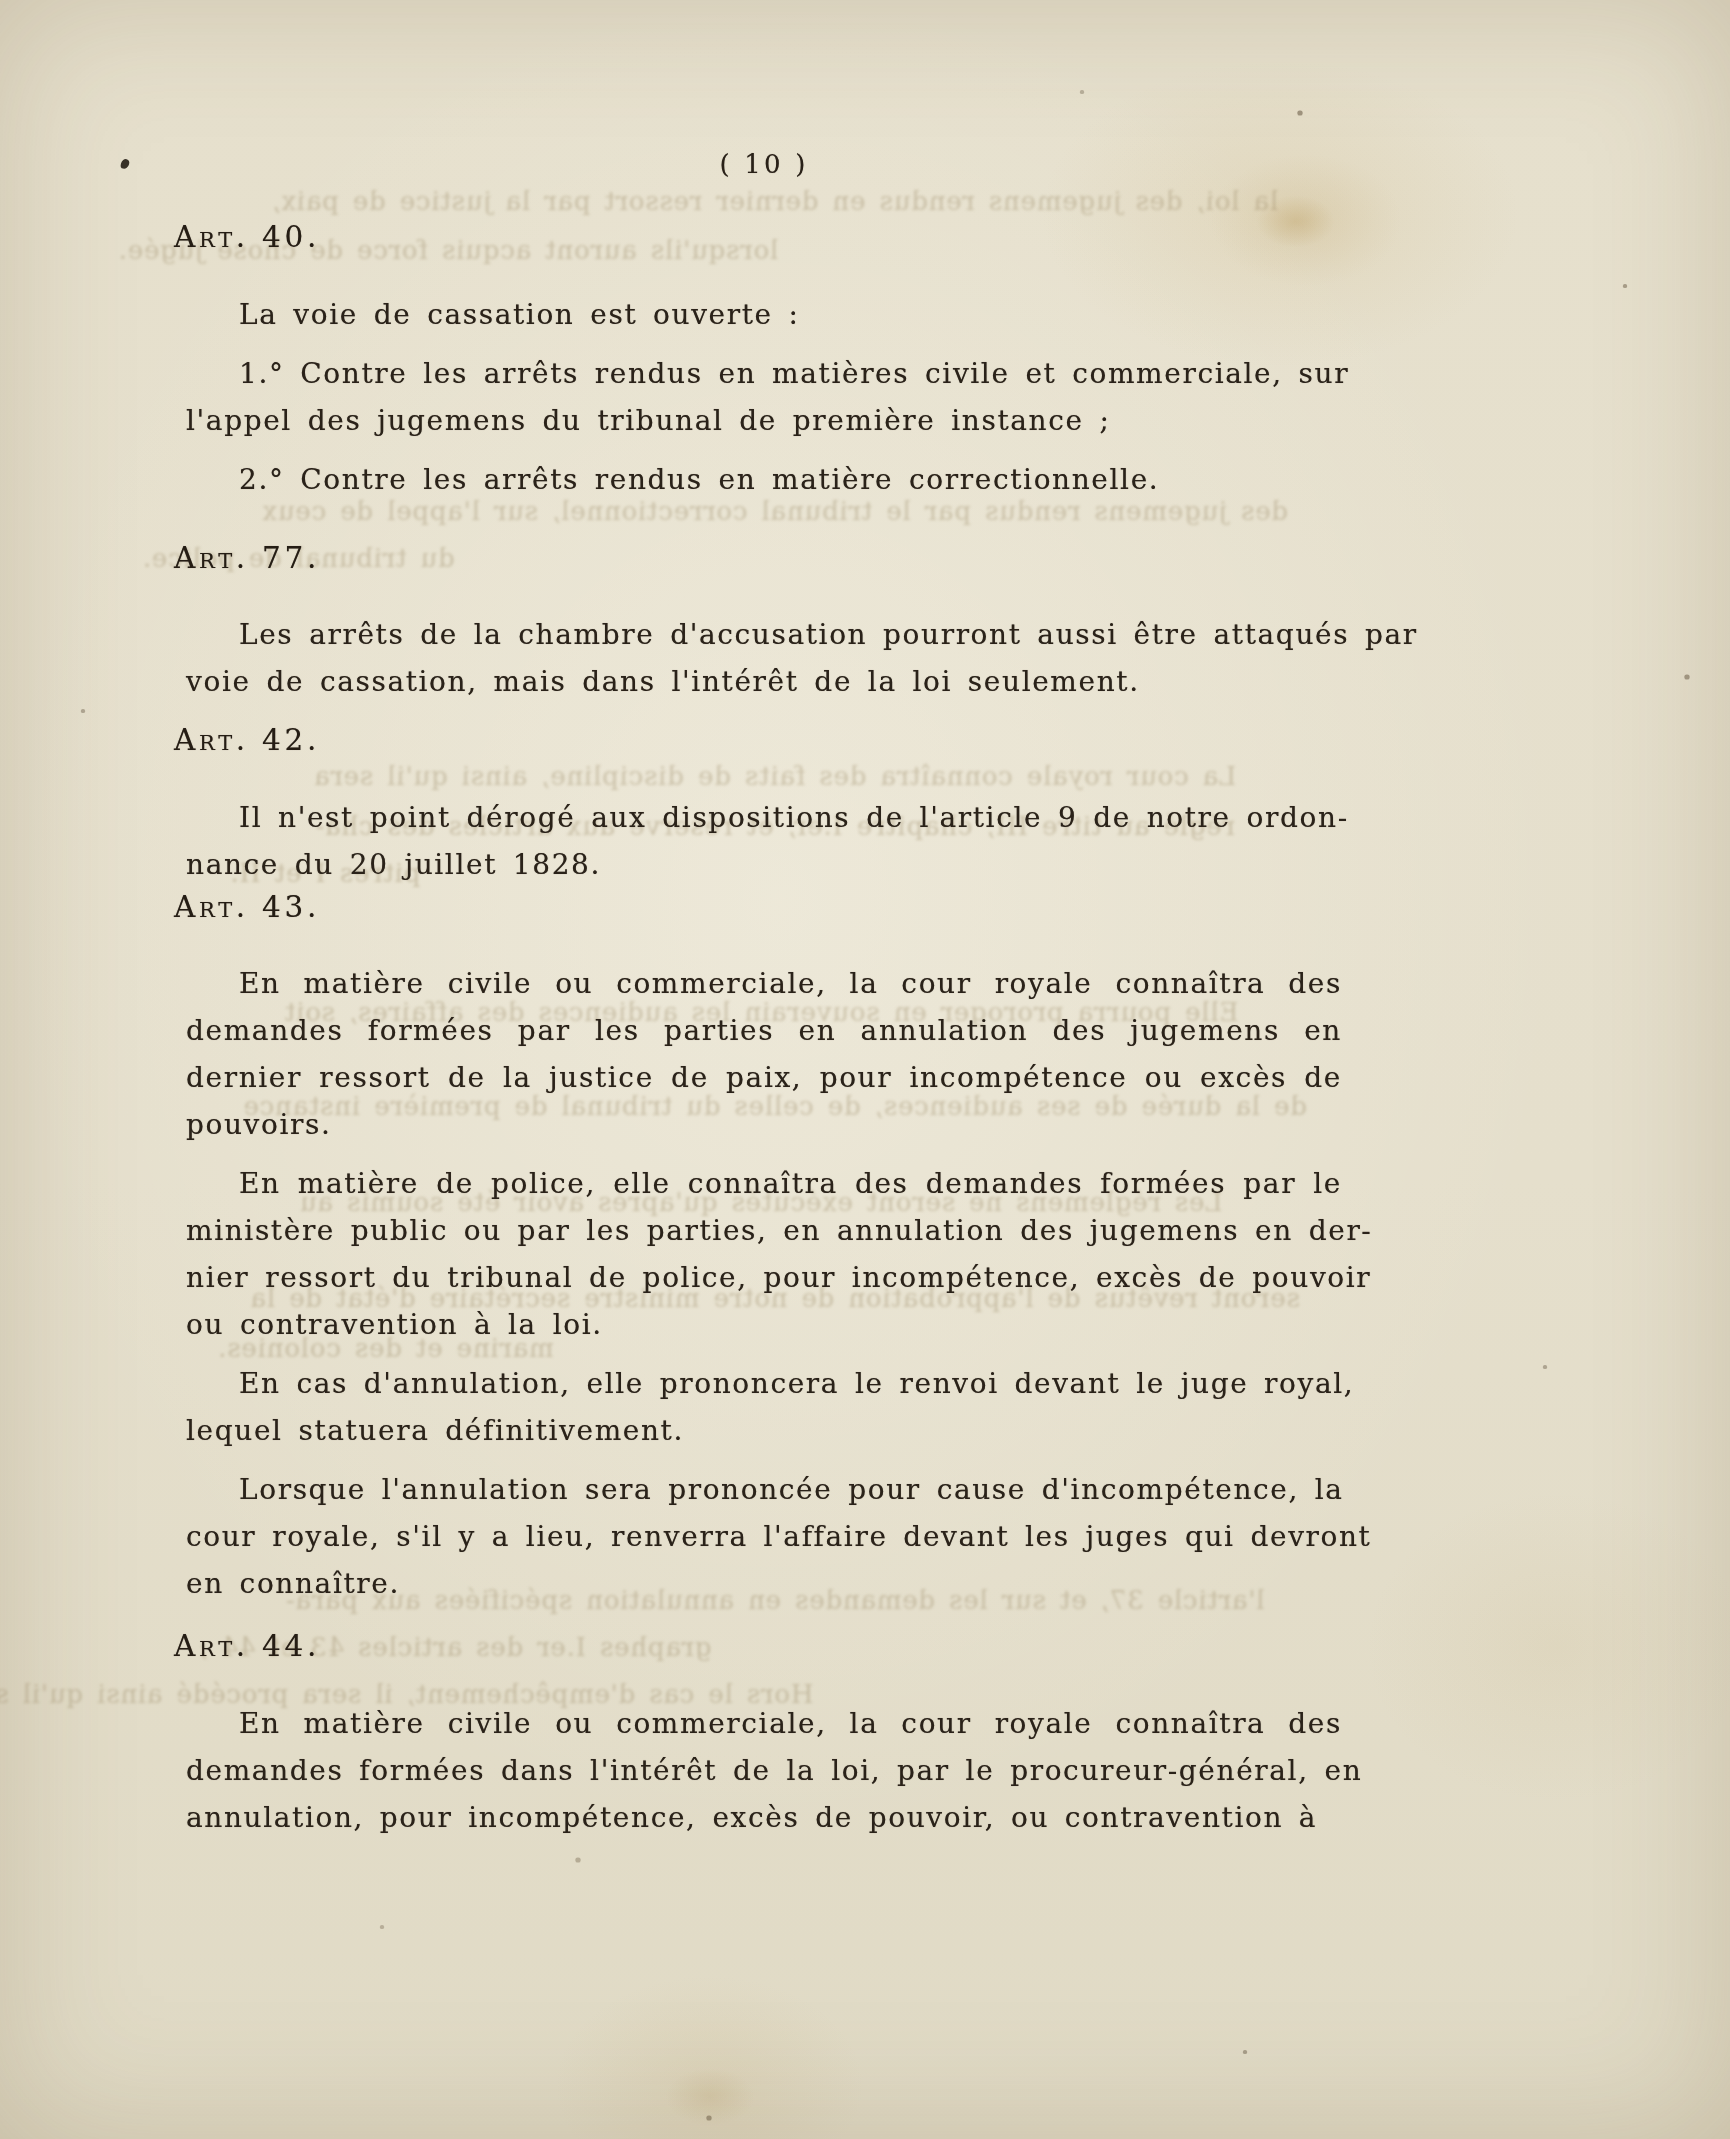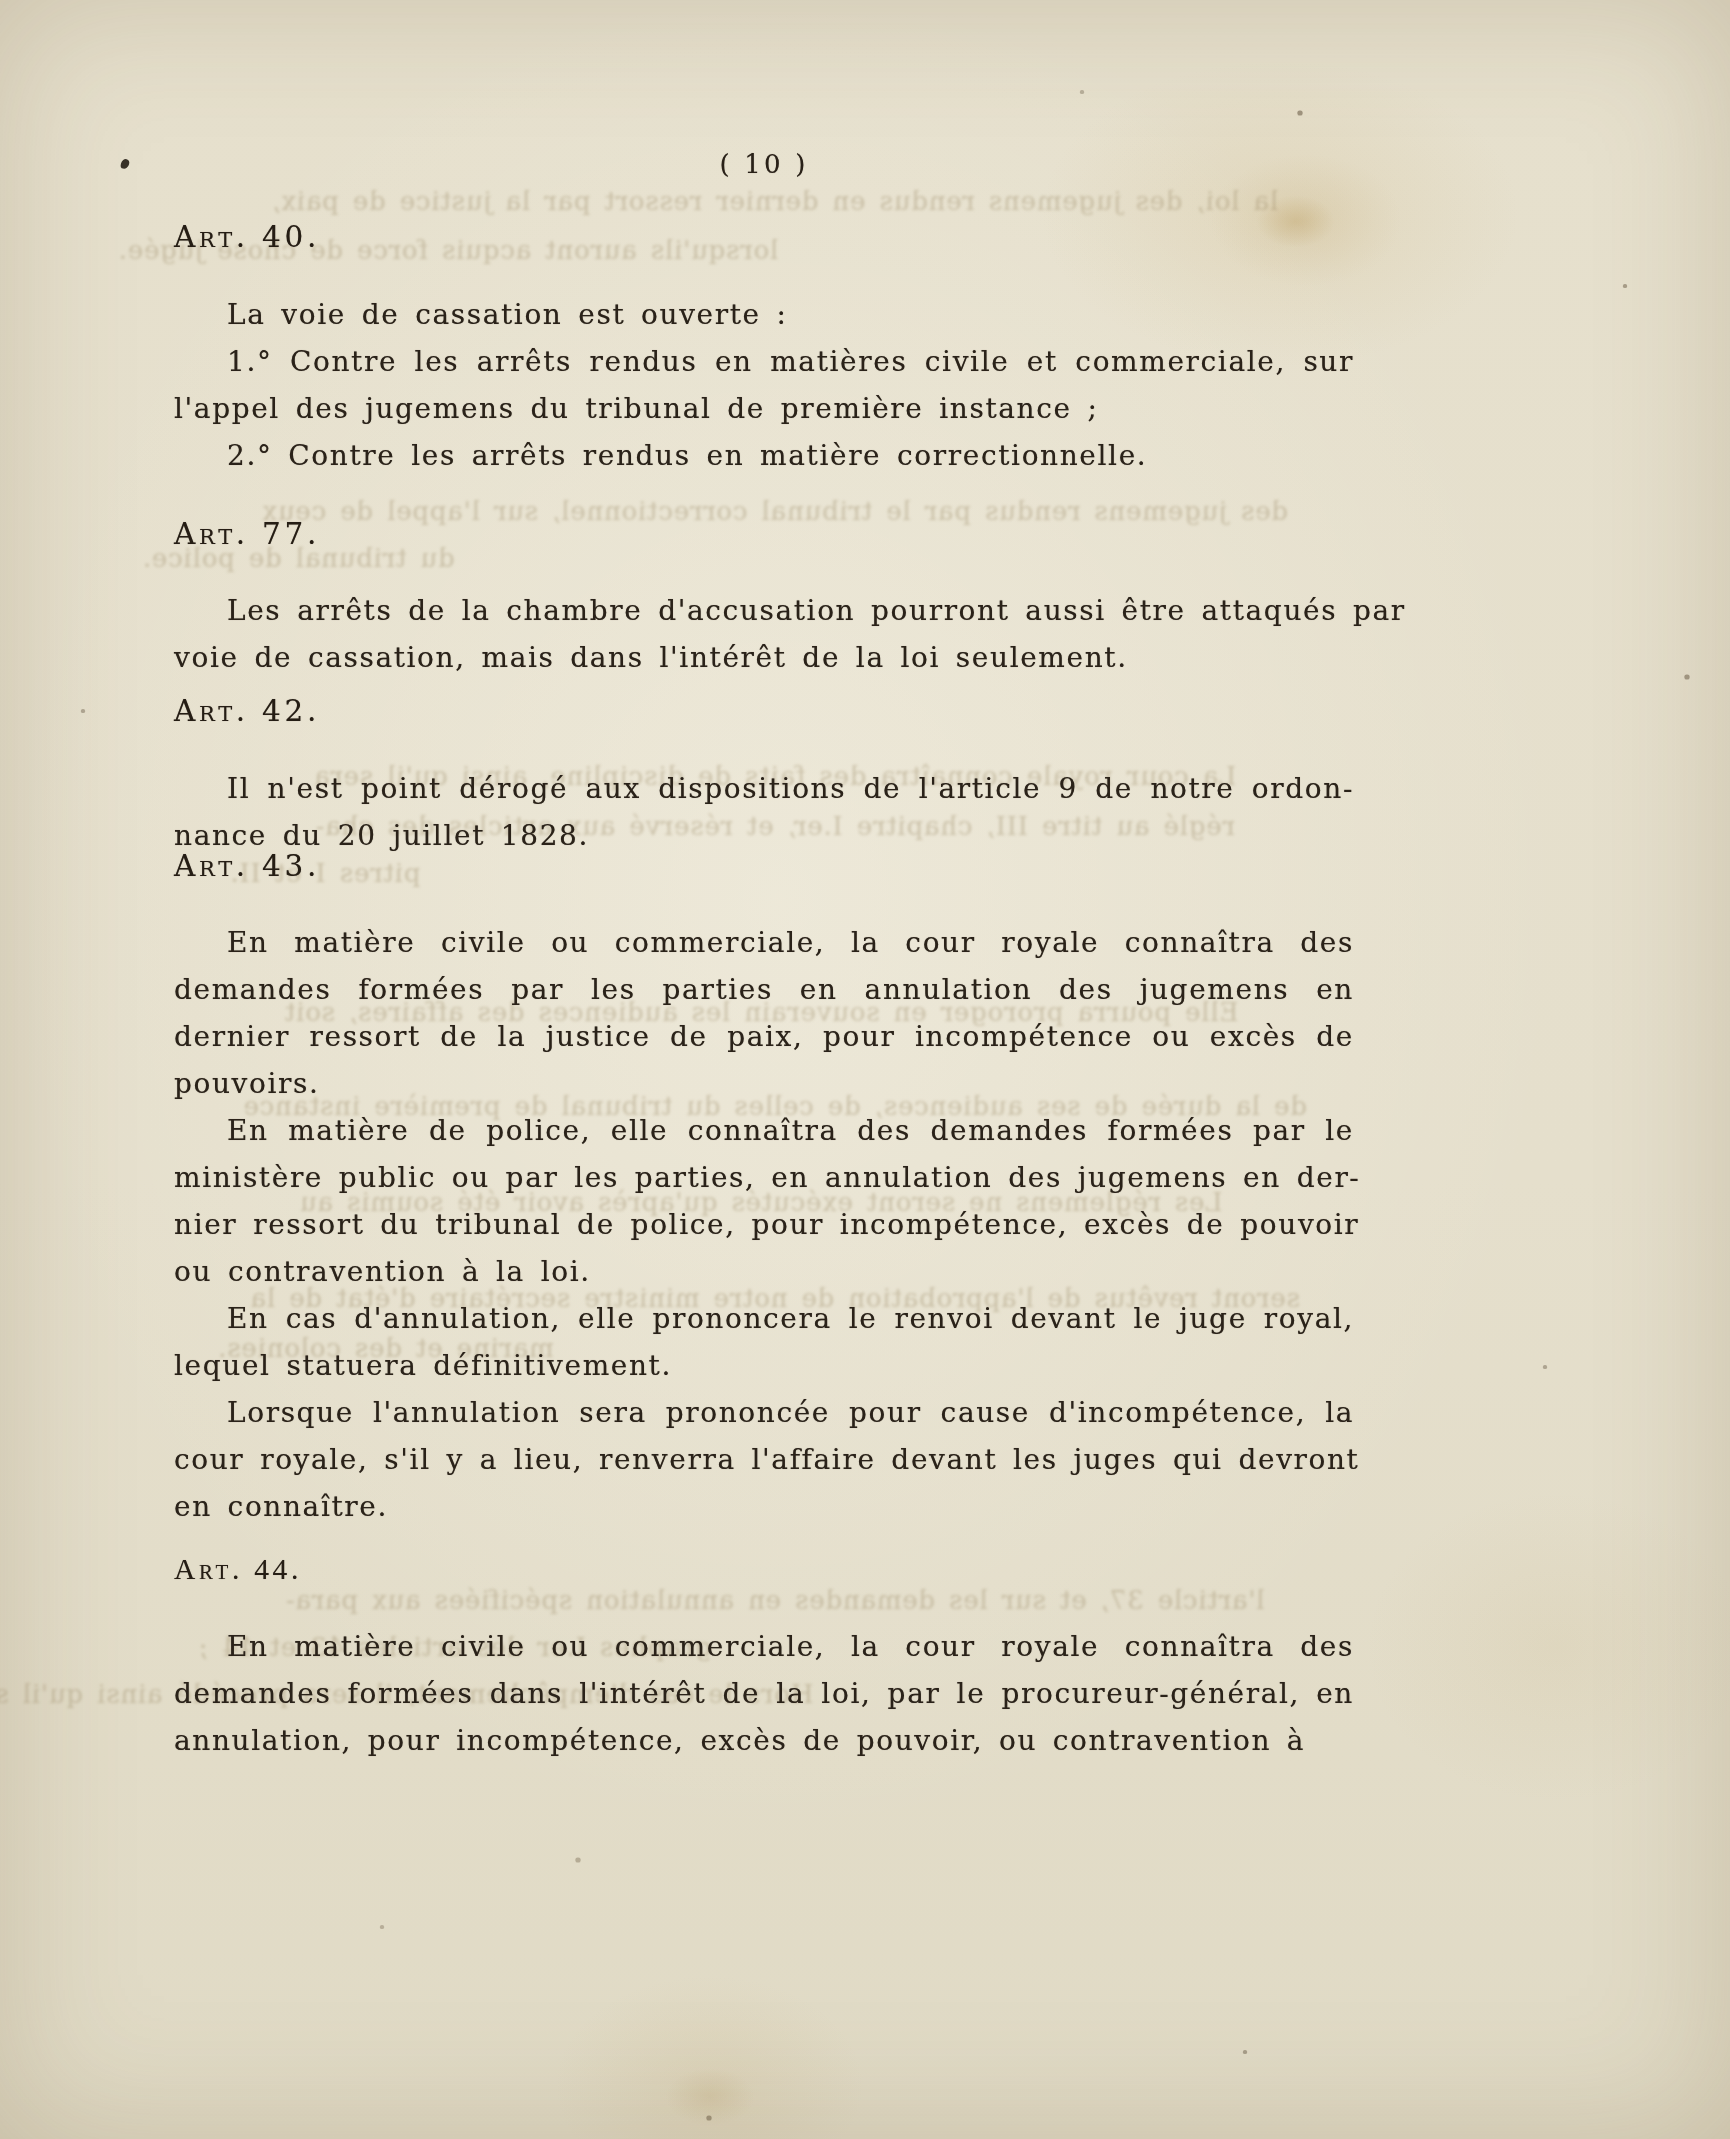--- a/index.html
+++ b/index.html
@@ -67,22 +67,22 @@
     font-variant: small-caps;
     font-size: 29.5px;
     letter-spacing: 3.7px;
     color: #251d14;
     margin-top: 32px;
     margin-bottom: 29.5px;
   }
   .article-heading.h40 { margin-top: 0; }
   .article-heading.h42 { margin-top: 7px; }
   .article-heading.h43 { margin-top: -16px; }
-  .article-heading.h44 { margin-top: 16px; font-family: Liberation Serif, serif; }
-  .paragraph { margin: 0; }
+  .article-heading.h44 { margin-top: 16px; }
+  .paragraph { margin: 12px; }
   .line {
     height: 47px;
     line-height: 47px;
     font-size: 28px;
     letter-spacing: 1.6px;
     word-spacing: 5.3px;
     text-align: justify;
     text-align-last: justify;
     white-space: nowrap;
   }

